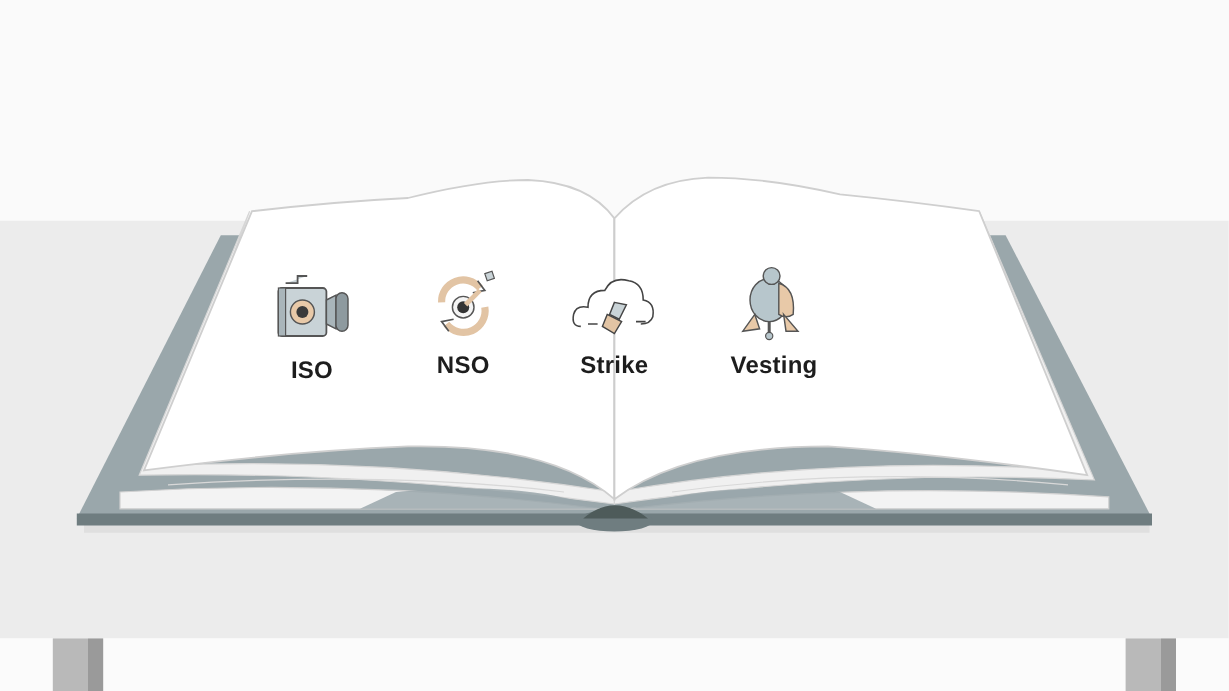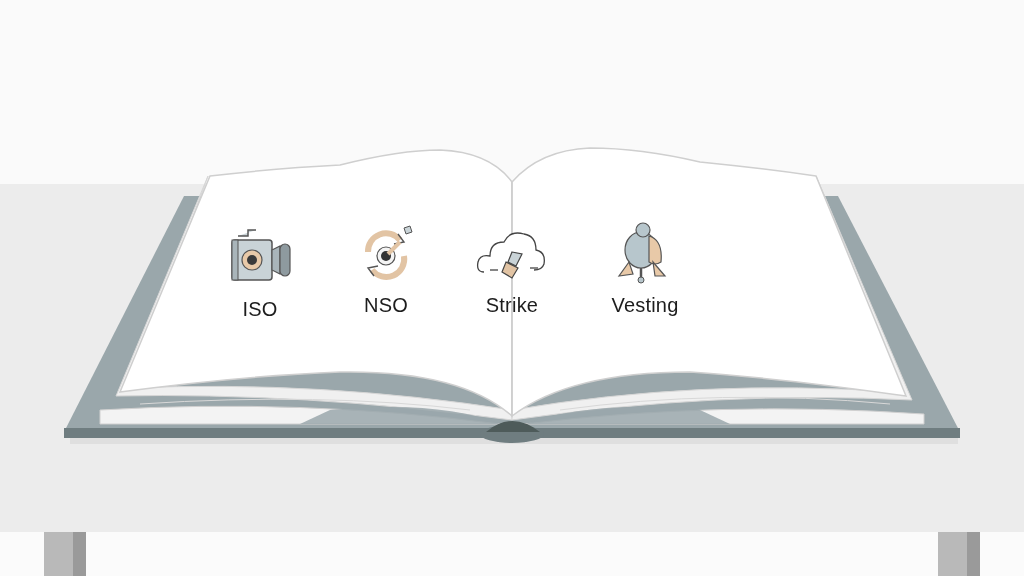--- a/index.html
+++ b/index.html
@@ -19,20 +19,21 @@
       position: absolute;
       display: flex; flex-direction: column; align-items: center;
       width: 120px;
     }
     .term .icon { width: 80px; height: 64px; }
     .term .label {
       margin-top: 8px;
       font-size: 20px;
       color: #1d1d1d;
       letter-spacing: 0.2px;
+      font-weight: bold;
     }
   </style>
 </head>
 <body>
 
 <div class="scene">
   <div class="wall"></div>
   <div class="table-top"></div>
   <div class="floor"></div>
   <div class="table-leg" style="left:44px;"></div>

